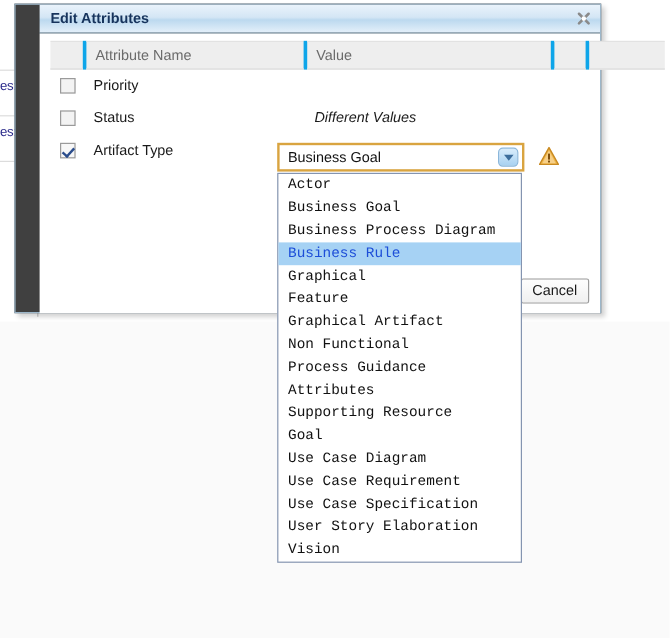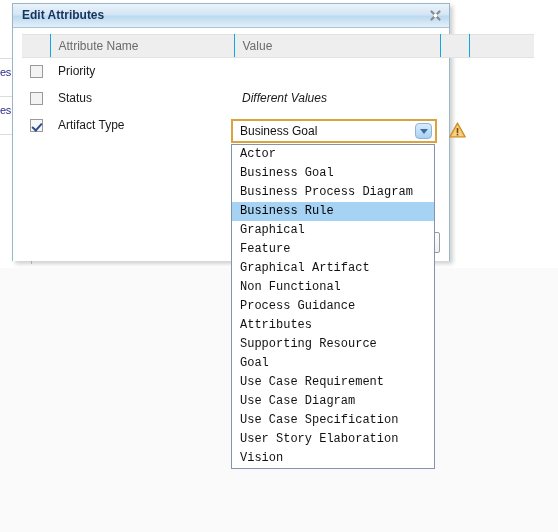--- a/index.html
+++ b/index.html
@@ -47,27 +47,28 @@
     width: 558px;
     height: 264px;
     background: #fafafa;
   }
 
   
   #dialog {
     position: absolute;
     left: 12px;
     top: 3px;
-    width: 438px;
+    width: 489px;
     height: 258px;
     background: #404040;
     border: 1px solid #9cb6c9;
     box-sizing: border-box;
     box-shadow: 3px 3px 4px rgba(0,0,0,0.18);
     z-index: 10;
+    padding-left: 20px;
   }
   #dialog-titlebar {
     position: relative;
     height: 24px;
     background: linear-gradient(to bottom, #eaf3fb 0%, #d4e6f5 45%, #bcd9ef 55%, #e4f0fa 100%);
     border-bottom: 1px solid #a8c4d8;
     box-sizing: border-box;
   }
   #dialog-title {
     position: absolute;
@@ -99,21 +100,21 @@
     position: absolute;
     left: 9px;
     top: 6px;
     width: 512px;
     border-collapse: collapse;
     table-layout: fixed;
     font-size: 12px;
   }
   #attr-table thead th {
     background: #eeeeee;
-    border-right: 1px solid #0ea5e9;
+    border-right: 3px solid #0ea5e9;
     border-top: 1px solid #e2e2e2;
     border-bottom: 1px solid #e2e2e2;
     height: 23px;
     text-align: left;
     font-weight: normal;
     color: #6b6b6b;
     padding: 0 0 0 8px;
     box-sizing: border-box;
     font-size: 12px;
   }
@@ -226,21 +227,21 @@
     padding-left: 8px;
     font-size: 12px;
     color: #111111;
     white-space: nowrap;
     cursor: default;
     box-sizing: border-box;
     font-family: Liberation Mono, monospace;
   }
   .opt.selected {
     background: #a6d2f4;
-    color: #000000;
+    color: #1d4ed8;
   }
 
   
   #warning-icon {
     position: absolute;
     left: 449px;
     top: 122px;
     width: 17px;
     height: 16px;
     z-index: 20;
@@ -373,18 +374,18 @@
     <div class="opt">Business Process Diagram</div>
     <div class="opt selected">Business Rule</div>
     <div class="opt">Graphical</div>
     <div class="opt">Feature</div>
     <div class="opt">Graphical Artifact</div>
     <div class="opt">Non Functional</div>
     <div class="opt">Process Guidance</div>
     <div class="opt">Attributes</div>
     <div class="opt">Supporting Resource</div>
     <div class="opt">Goal</div>
+    <div class="opt">Use Case Diagram</div>
     <div class="opt">Use Case Requirement</div>
-    <div class="opt">Use Case Diagram</div>
     <div class="opt">Use Case Specification</div>
     <div class="opt">User Story Elaboration</div>
     <div class="opt">Vision</div>
   </div>
 
 </body></html>

